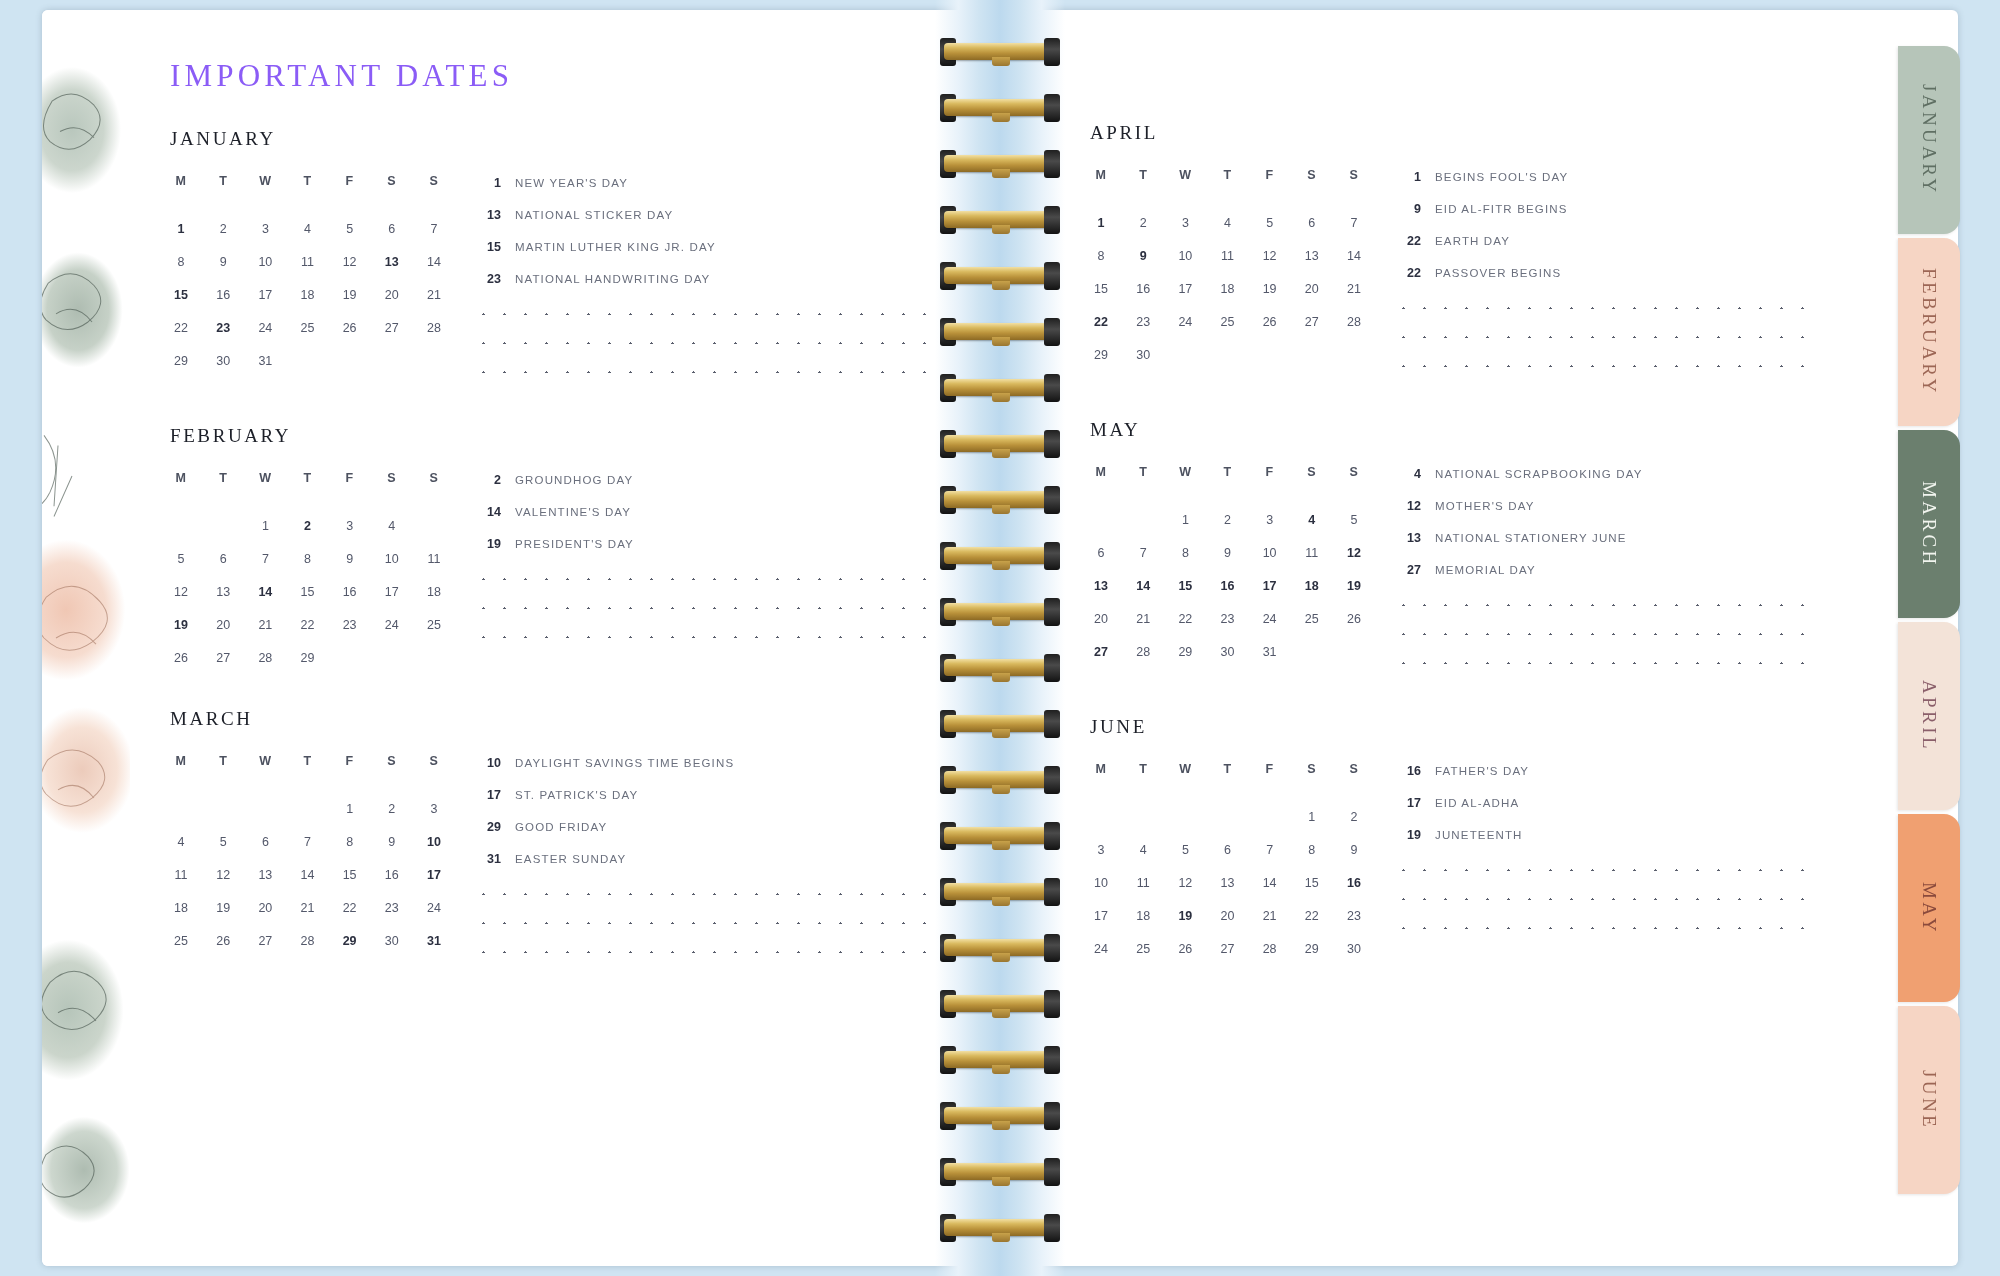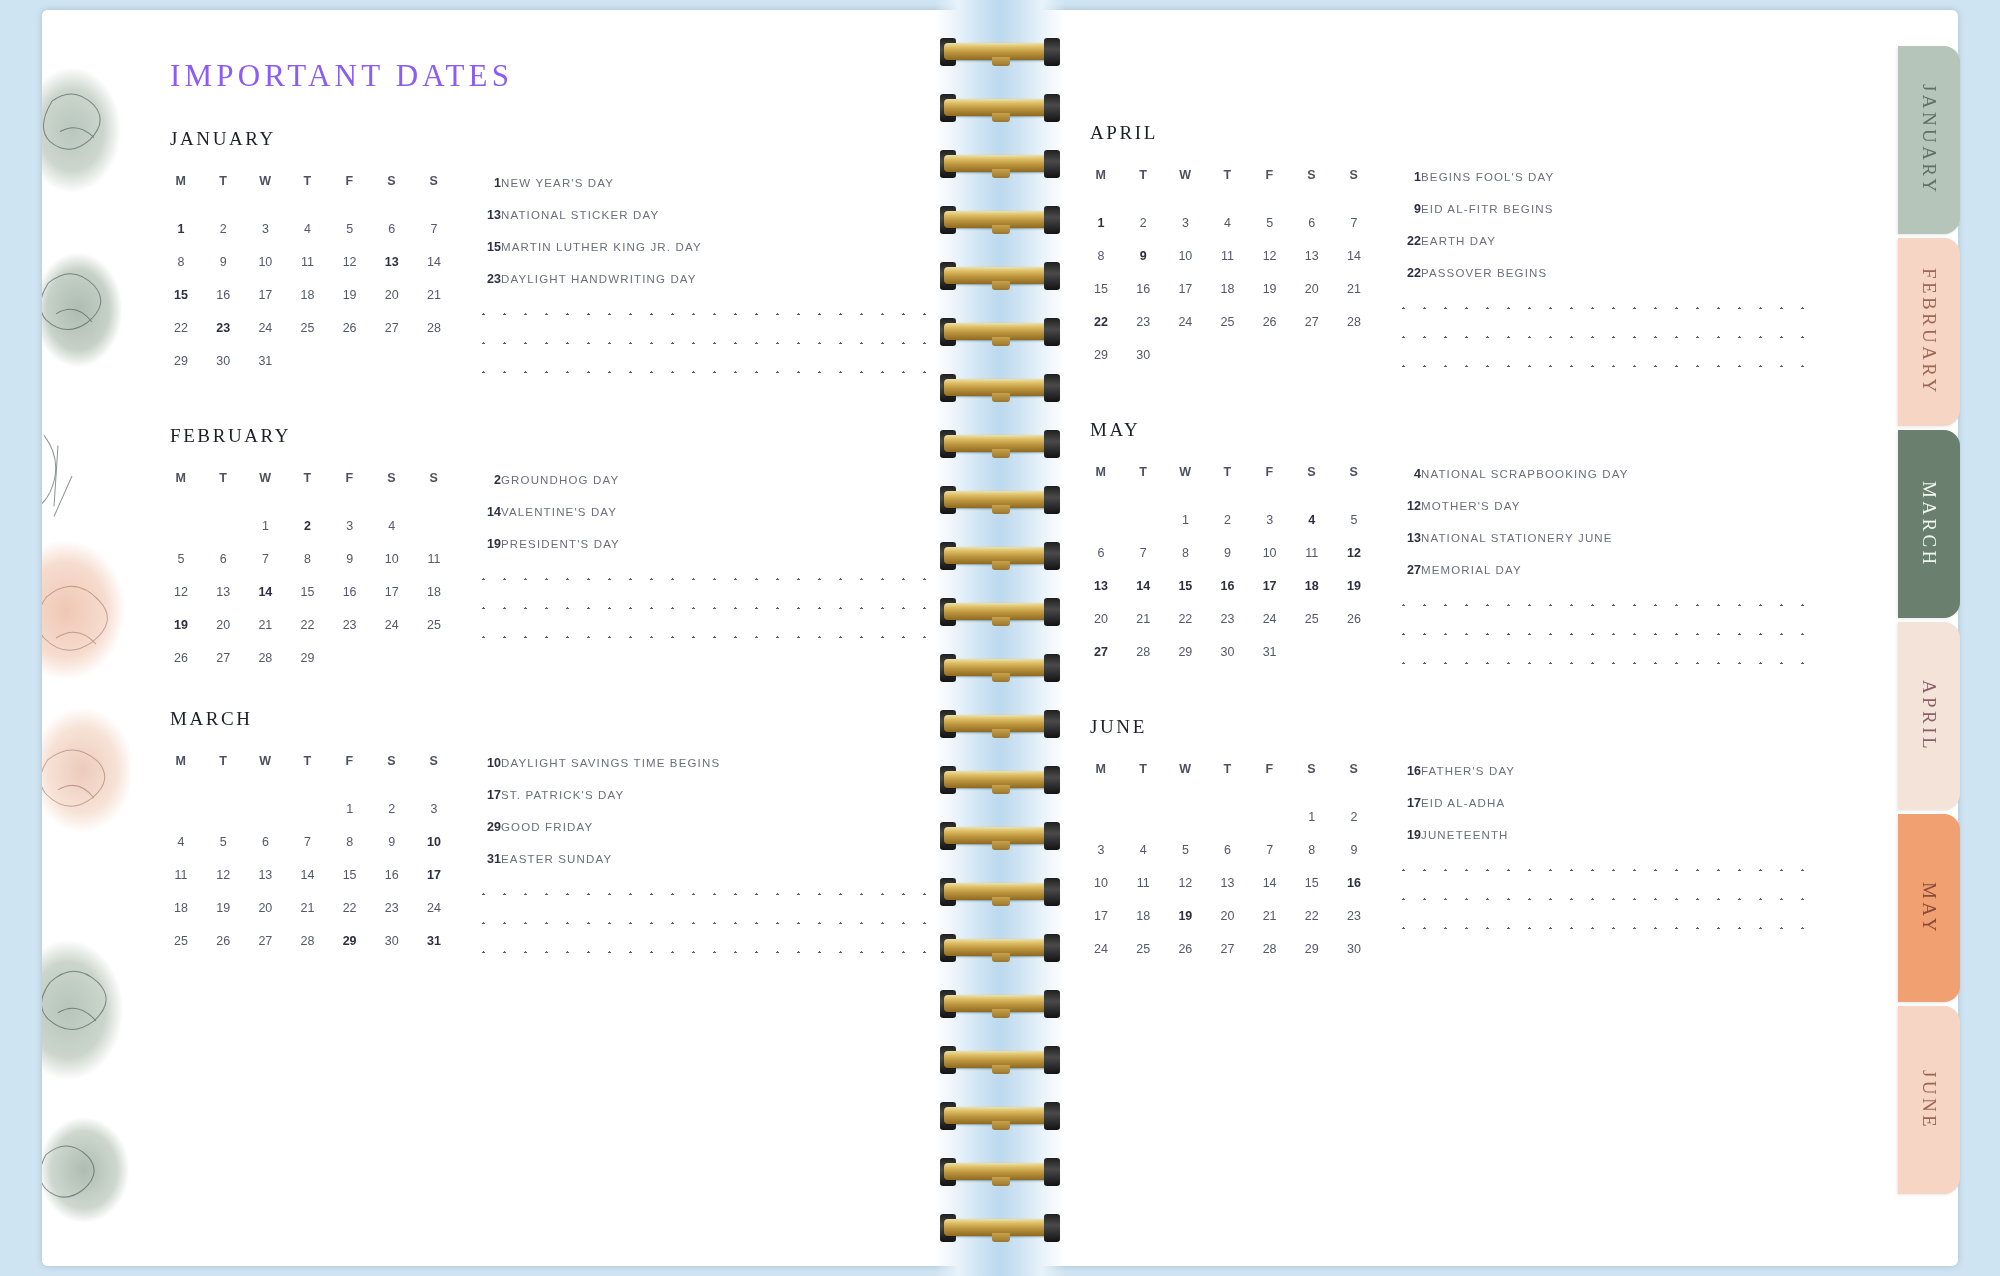--- a/index.html
+++ b/index.html
@@ -98,21 +98,21 @@
   .cal td{
     font-size:12.5px;color:#53586a;text-align:center;
     padding:6px 0;height:21px;font-weight:400;
   }
   .cal td.b{font-weight:700;color:#2c3040;}
   .cal td.e{color:transparent;}
 
   .events{flex:1;padding-left:18px;padding-top:2px;}
   .ev{display:flex;align-items:baseline;margin-bottom:18px;}
   .ev-d{width:28px;flex:none;text-align:right;font-size:12.5px;font-weight:700;color:#2c3040;}
-  .ev-t{margin-left:0;font-size:11.5px;letter-spacing:1.15px;color:#6a6f7d;}
+  .ev-t{margin-left:14px;font-size:11.5px;letter-spacing:1.15px;color:#6a6f7d;}
   .dots{height:11px;margin-bottom:18px;margin-left:0;
     background-image:radial-gradient(circle, #5a5f6d 1.1px, rgba(0,0,0,0) 1.2px);
     background-size:21px 11px;background-position:0 5px;background-repeat:repeat-x;}
 
   
   .tabs{position:absolute;right:-2px;top:36px;width:62px;z-index:6;}
   .tab{
     position:relative;width:62px;height:188px;margin-bottom:4px;
     border-radius:0 16px 16px 0;
     display:flex;align-items:center;justify-content:center;
@@ -231,21 +231,21 @@
                   <div class="ev">
                     <div class="ev-d">13</div>
                     <div class="ev-t">NATIONAL STICKER DAY</div>
                   </div>
                   <div class="ev">
                     <div class="ev-d">15</div>
                     <div class="ev-t">MARTIN LUTHER KING JR. DAY</div>
                   </div>
                   <div class="ev">
                     <div class="ev-d">23</div>
-                    <div class="ev-t">DAYLIGHT HANDWRITING DAY</div>
+                    <div class="ev-t">NATIONAL HANDWRITING DAY</div>
                   </div>
                   <div class="dots"></div>
                   <div class="dots"></div>
                   <div class="dots"></div>
                 </div>
               </div>
             </div>
             <div class="month-block">
               <div class="month-name">FEBRUARY</div>
               <div class="row">

